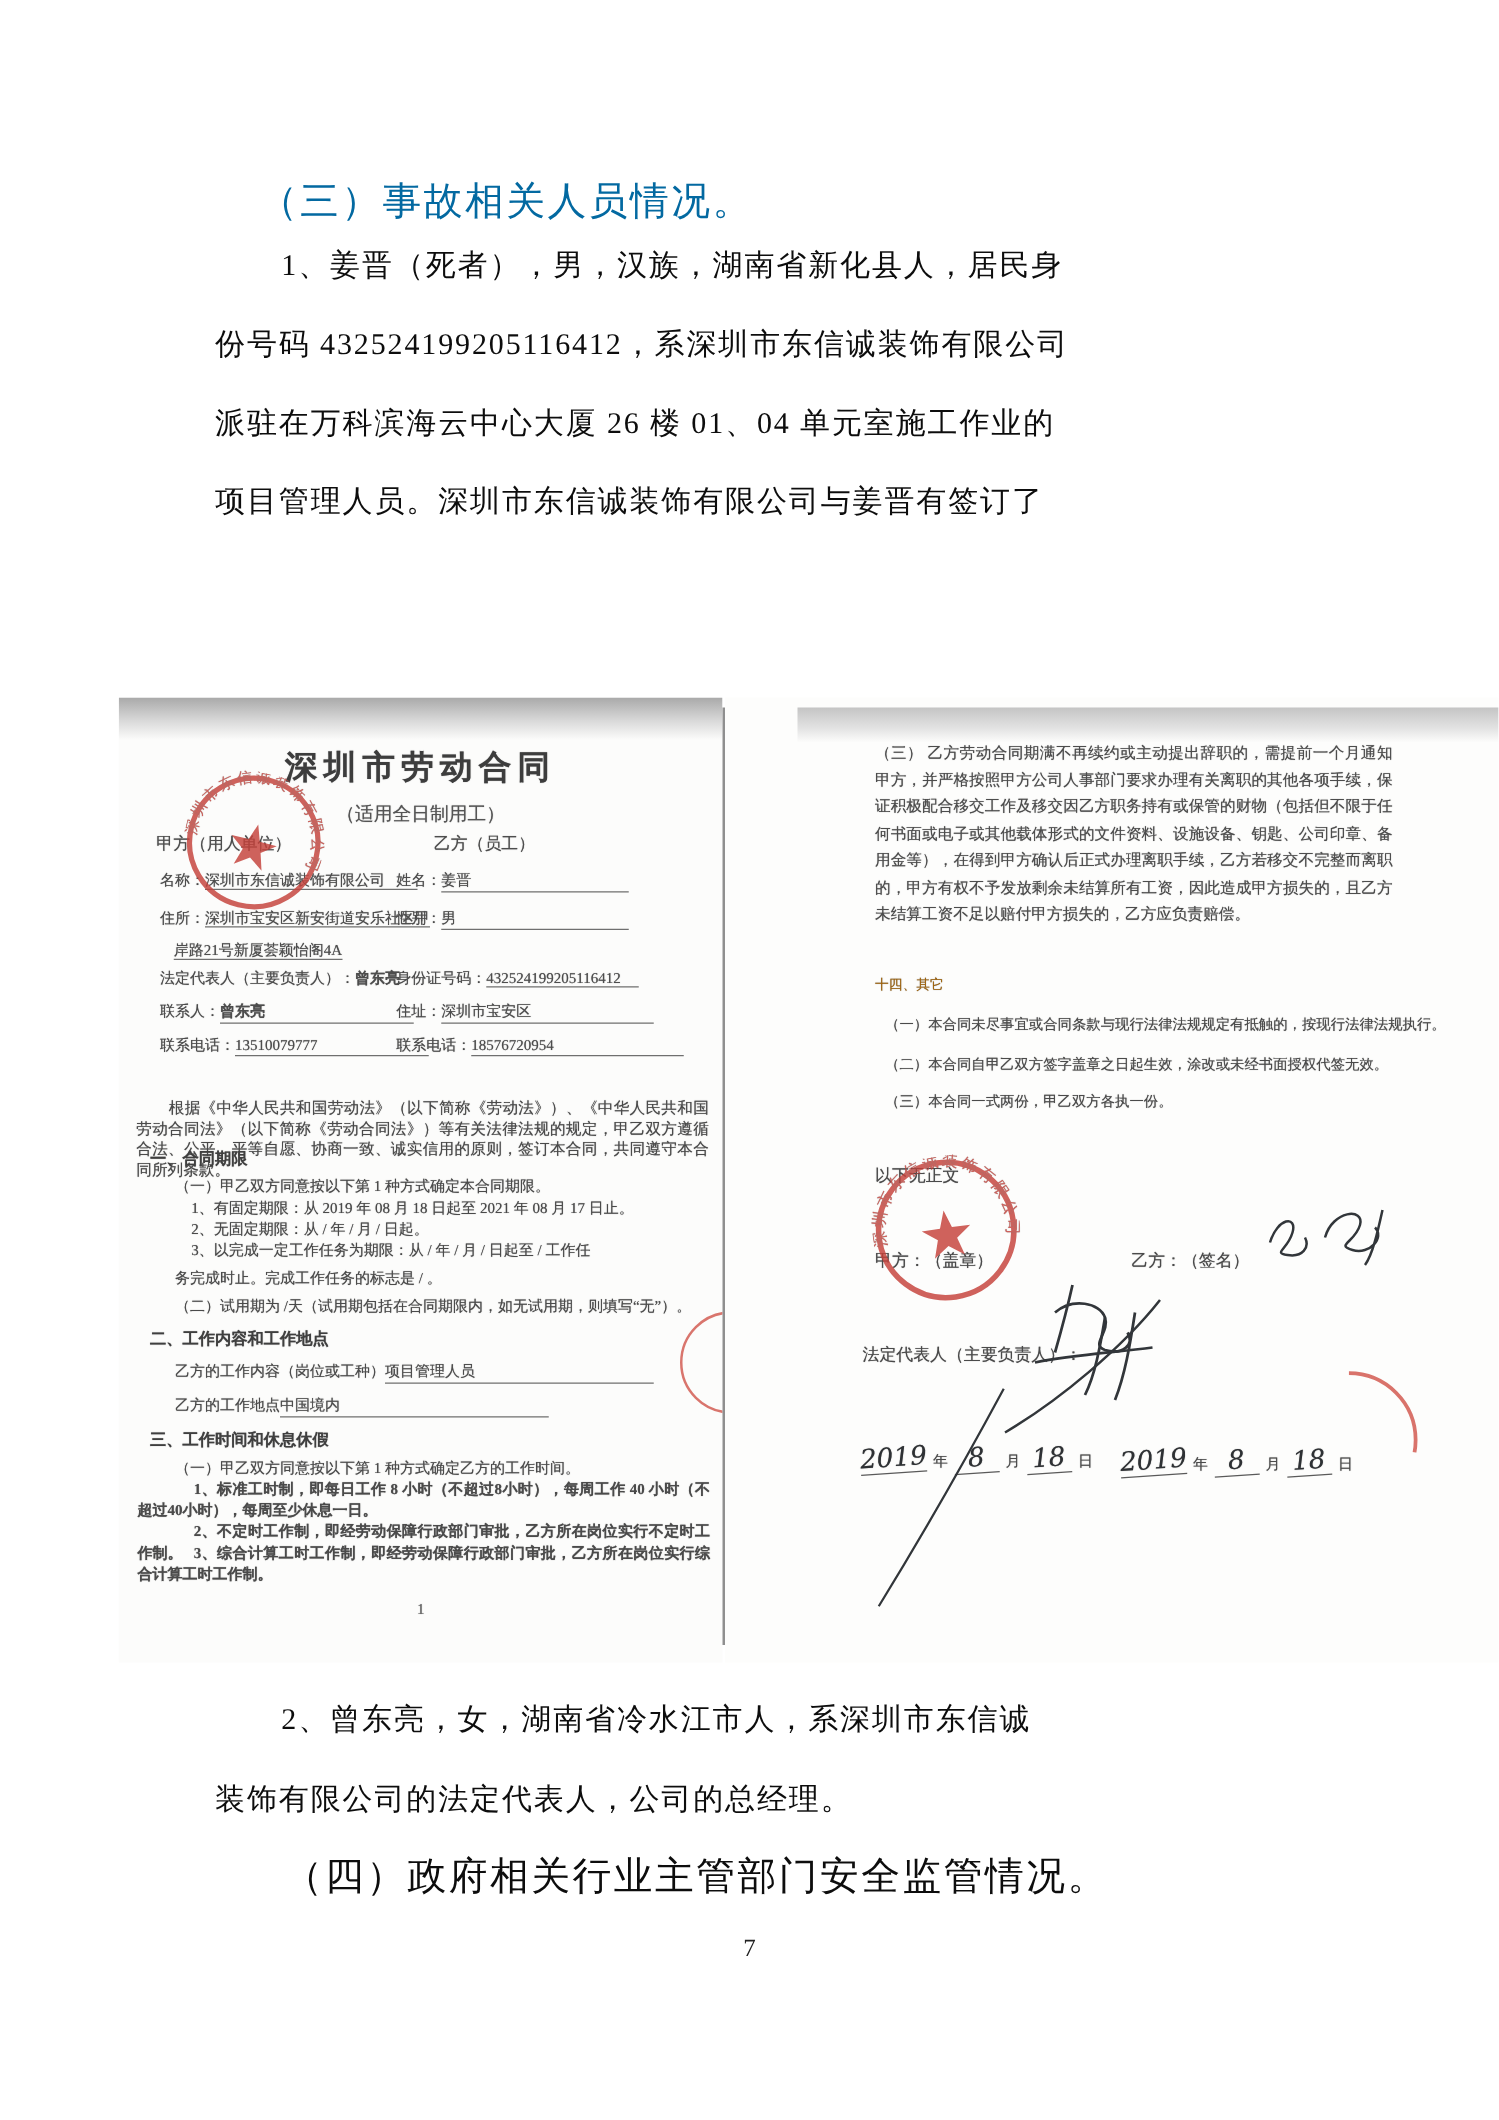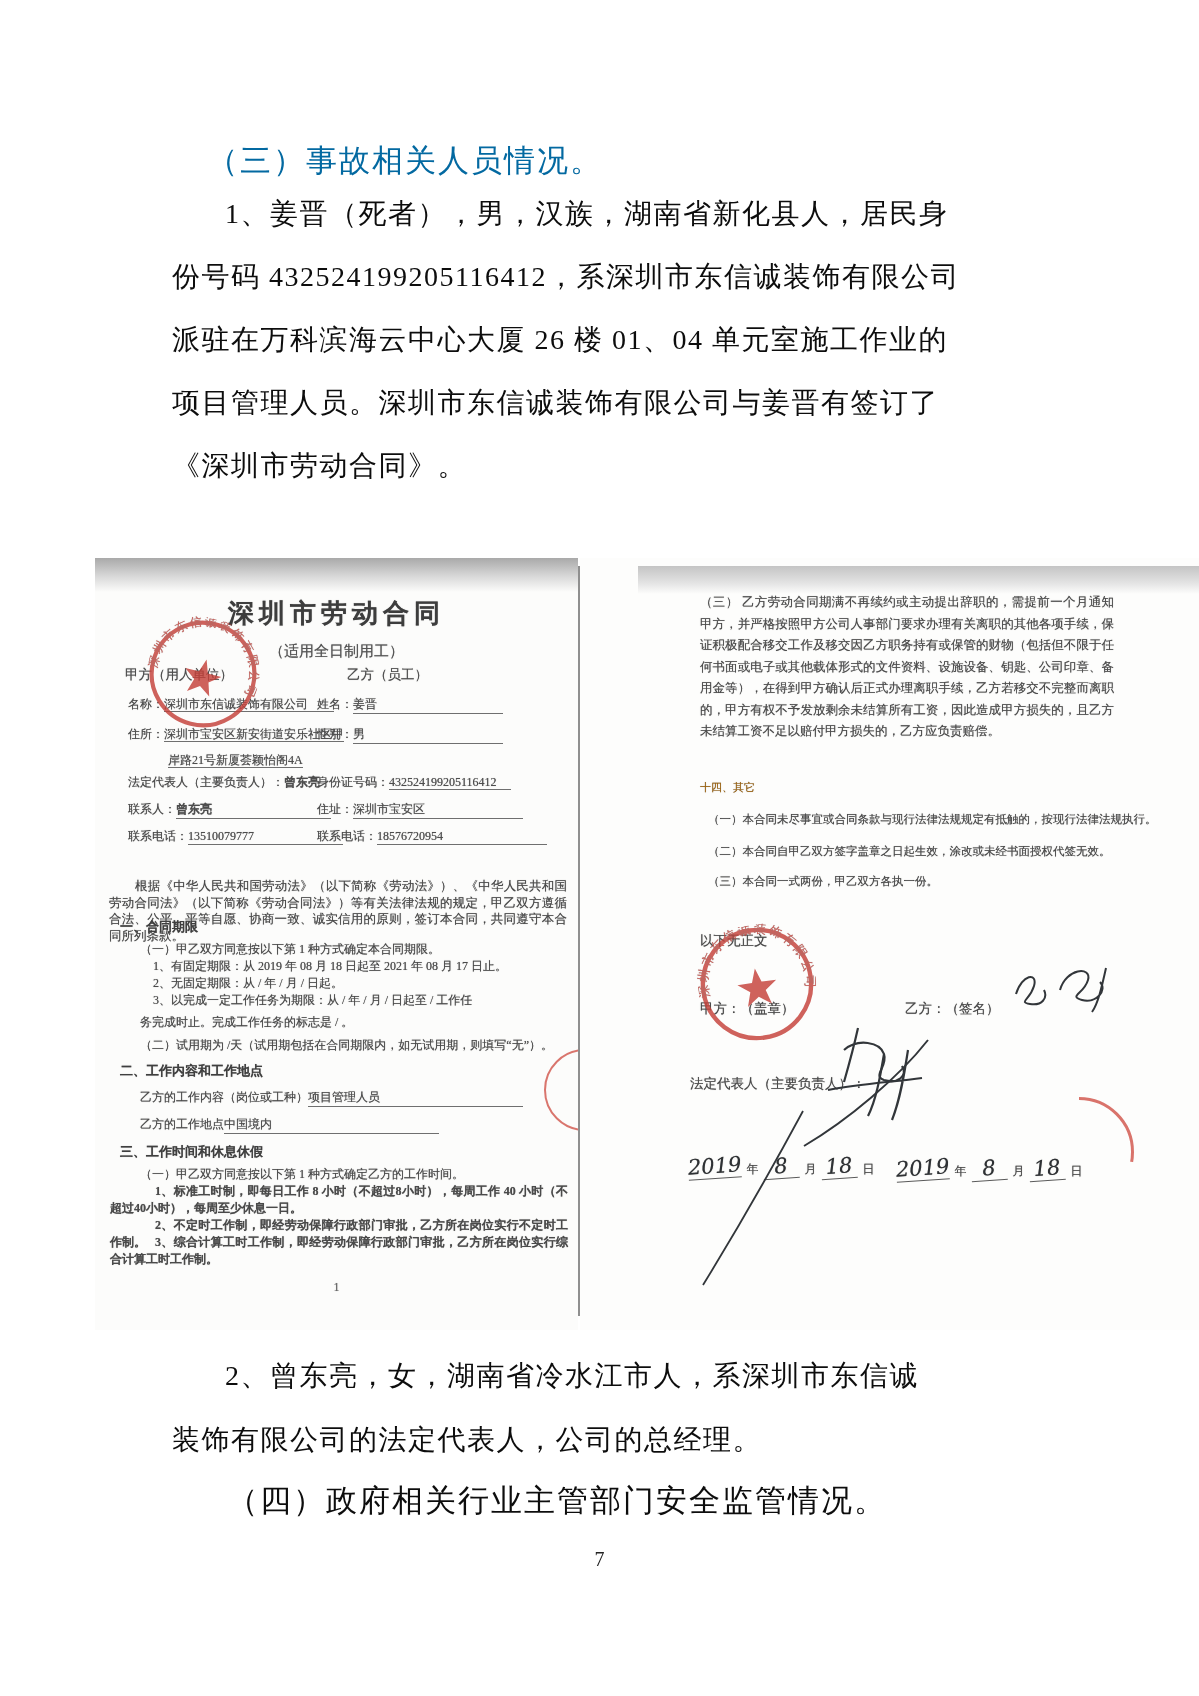--- a/index.html
+++ b/index.html
@@ -3,21 +3,21 @@
 <meta charset="utf-8">
 <style>
   * { margin:0; padding:0; box-sizing:border-box; }
   html,body { background:#ffffff; }
   .page {
     position:relative; width:1199px; height:1696px; background:#ffffff;
     font-family:"Liberation Serif","DejaVu Serif",serif; overflow:hidden; color:#111;
   }
   
   .h3 { position:absolute; left:207px; top:140px; font-size:31px; letter-spacing:2px; color:#0369a1; }
-  .para { position:absolute; left:172px; width:880px; font-size:28px; letter-spacing:1.5px; color:#0d0d0d; }
+  .para { position:absolute; left:172px; width:880px; font-size:24px; letter-spacing:1.5px; color:#0d0d0d; }
   .para .ln { height:63px; line-height:63px; white-space:nowrap; }
   .para .indent { padding-left:53px; }
   .p1 { top:182px; }
   .p2 { top:1344px; }
   .p2 .ln { height:64px; line-height:64px; }
   .h4 { position:absolute; left:227px; top:1480px; font-size:31px; letter-spacing:2px; color:#0d0d0d; }
   .pnum { position:absolute; left:0; top:1548px; width:1199px; text-align:center; font-size:20px; color:#222; }
 
   
   .scan { position:absolute; left:95px; top:528px; width:1104px; height:802px; }
@@ -74,21 +74,20 @@
 
 <div class="page">
 
   <div class="h3">（三）事故相关人员情况。</div>
 
   <div class="para p1">
     <div class="ln indent">1、姜晋（死者），男，汉族，湖南省新化县人，居民身</div>
     <div class="ln">份号码 432524199205116412，系深圳市东信诚装饰有限公司</div>
     <div class="ln">派驻在万科滨海云中心大厦 26 楼 01、04 单元室施工作业的</div>
     <div class="ln">项目管理人员。深圳市东信诚装饰有限公司与姜晋有签订了</div>
-    <div class="ln">《深圳市劳动合同》。</div>
   </div>
 
   <div class="scan">
 
     <div class="lpage blur">
       <div class="band-l"></div>
 
       <div class="c-title">深圳市劳动合同</div>
       <div class="c-sub">（适用全日制用工）</div>
 
@@ -106,21 +105,21 @@
         <span class="lab">姓名：</span><span class="uc w150">姜晋</span>
       </div>
 
       <div class="row" style="left:33px; top:168px;">
         <span class="lab">住所：</span><span class="u">深圳市宝安区新安街道安乐社区甲</span>
       </div>
       <div class="row" style="left:222px; top:168px;">
         <span class="lab">性别：</span><span class="uc w150">男</span>
       </div>
 
-      <div class="row" style="left:73px; top:194px;">
+      <div class="row" style="left:44px; top:194px;">
         <span class="u">岸路21号新厦荟颖怡阁4A</span>
       </div>
 
       <div class="row" style="left:33px; top:216px;">
         <span class="lab">法定代表人（主要负责人）：</span><span style="font-weight:bold;">曾东亮</span>
       </div>
       <div class="row" style="left:222px; top:216px;">
         <span class="lab">身份证号码：</span><span class="u" style="padding-right:14px;">432524199205116412</span>
       </div>
 

